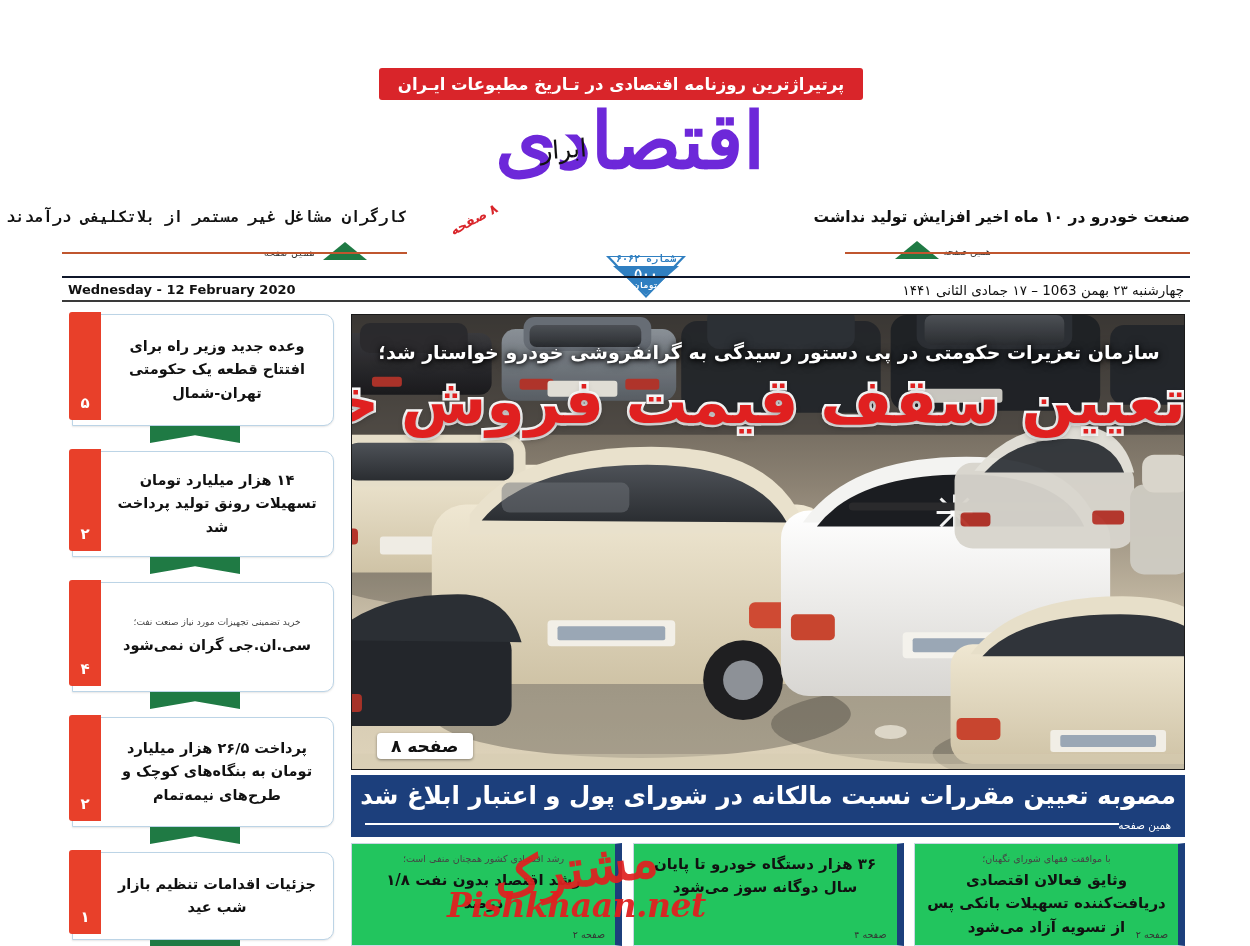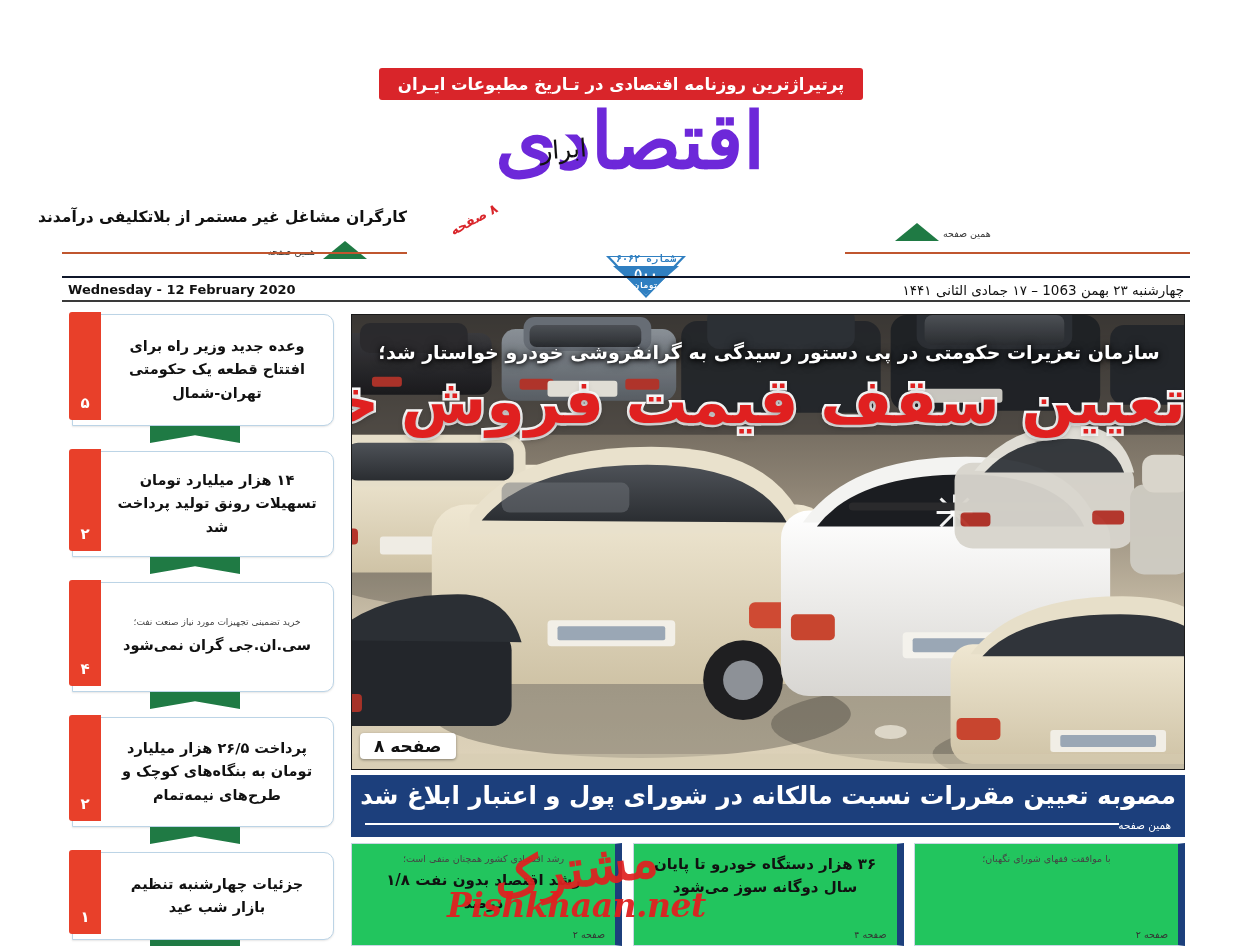--- a/index.html
+++ b/index.html
@@ -87,21 +87,21 @@
     color: #ffffff; direction: rtl;
   }
   .price-unit {
     position: absolute; left: 0; top: 29px; width: 96px;
     text-align: center; font-size: 8px; font-weight: bold;
     color: #ffffff; direction: rtl;
   }
 
   
   .teaser { position: absolute; top: 208px; }
-  .teaser-left { left: 62px; width: 345px; text-align: center; }
+  .teaser-left { left: 62px; width: 345px; text-align: center; font-family: Liberation Mono, monospace; }
   .teaser-right { left: 845px; width: 345px; text-align: center; }
   .teaser-title {
     font-size: 15.5px; font-weight: bold; color: #111;
     direction: rtl; white-space: nowrap;
   }
   .teaser-sub-row {
     position: relative; margin-top: 13px; height: 22px;
   }
   .teaser-samepage {
     position: absolute; font-size: 9.5px; color: #333; direction: rtl;
@@ -194,21 +194,21 @@
     position: absolute; left: 0; top: 48px; width: 834px;
     text-align: center; direction: rtl;
     font-size: 62px; font-weight: bold;
     color: #e02020; line-height: 1.25;
     z-index: 6; white-space: nowrap;
     -webkit-text-stroke: 5px #ffffff;
     paint-order: stroke fill;
     text-shadow: 0 2px 6px rgba(0,0,0,0.35);
   }
   .photo-pagebadge {
-    position: absolute; left: 8px; bottom: 10px;
+    position: absolute; left: 25px; bottom: 10px;
     background: #ffffff; border-radius: 4px;
     padding: 3px 14px;
     font-size: 17px; font-weight: bold; color: #111;
     direction: rtl; z-index: 7;
     box-shadow: 0 1px 3px rgba(0,0,0,0.4);
   }
 
   
   .blue-banner {
     position: relative; width: 834px; height: 62px;
@@ -298,20 +298,21 @@
   <div class="teaser teaser-left">
     <div class="teaser-title">کارگران مشاغل غیر مستمر از بلاتکلیفی درآمدند</div>
     <div class="teaser-sub-row">
       <div class="teaser-samepage">همین صفحه</div>
       <div class="tri-green"></div>
     </div>
   </div>
   <div class="teaser-rule rule-left"></div>
 
   <div class="teaser teaser-right">
+    <div class="teaser-title">صنعت خودرو در ۱۰ ماه اخیر افزایش تولید نداشت</div>
     <div class="teaser-sub-row">
       <div class="teaser-samepage">همین صفحه</div>
       <div class="tri-green"></div>
     </div>
   </div>
   <div class="teaser-rule rule-right"></div>
 
   <div class="datebar">
     <div class="date-en">Wednesday - 12 February 2020</div>
     <div class="date-fa">چهارشنبه ۲۳ بهمن 1063 – ۱۷ جمادی الثانی ۱۴۴۱</div>
@@ -357,21 +358,21 @@
           <div class="side-title">پرداخت ۲۶/۵ هزار میلیارد تومان به بنگاه‌های کوچک و طرح‌های نیمه‌تمام</div>
         </div>
       </div>
       <div class="chevron-green"></div>
       <div class="card-gap"></div>
       <div class="side-card" style="height: 88px;">
         <div class="side-tab" style="height: 84px;">
           <span class="side-pageno">۱</span>
         </div>
         <div class="side-body">
-          <div class="side-title">جزئیات چهارشنبه تنظیم بازار شب عید</div>
+          <div class="side-title">جزئیات اقدامات تنظیم بازار شب عید</div>
         </div>
       </div>
       <div class="chevron-green"></div>
     </div>
 
   <div class="lead">
     <div class="photo-wrap">
       <svg class="photo-canvas" viewBox="0 0 834 456" preserveAspectRatio="none">
         <defs>
           <linearGradient id="gnd" x1="0" y1="0" x2="0" y2="1">
@@ -512,20 +513,21 @@
         <div class="bot-kicker">رشد اقتصادی کشور همچنان منفی است؛</div>
         <div class="bot-title">رشد اقتصاد بدون نفت ۱/۸ درصد</div>
         <div class="bot-page">صفحه ۲</div>
       </div>
       <div class="bot-box">
         <div class="bot-title">۳۶ هزار دستگاه خودرو تا پایان سال دوگانه سوز می‌شود</div>
         <div class="bot-page">صفحه ۴</div>
       </div>
       <div class="bot-box">
         <div class="bot-kicker">با موافقت فقهای شورای نگهبان؛</div>
+        <div class="bot-title">وثایق فعالان اقتصادی دریافت‌کننده تسهیلات بانکی پس از تسویه آزاد می‌شود</div>
         <div class="bot-page">صفحه ۲</div>
       </div>
     </div>
 
   <div class="watermark">
     <div class="wm-script">مشترک</div>
     <div class="wm-latin">Pishkhaan.net</div>
   </div>
 
 </div>

